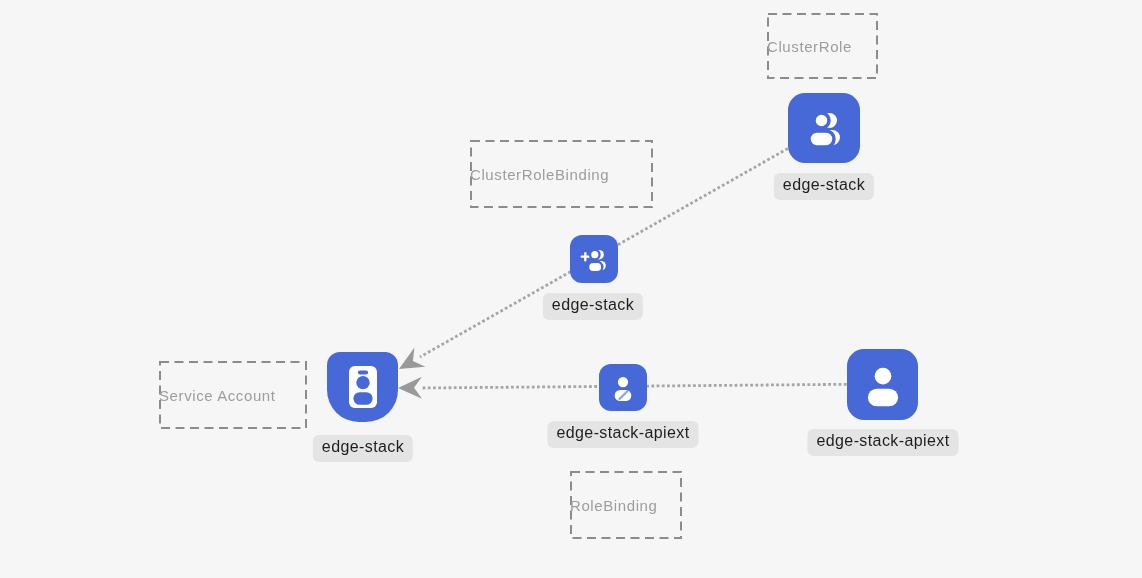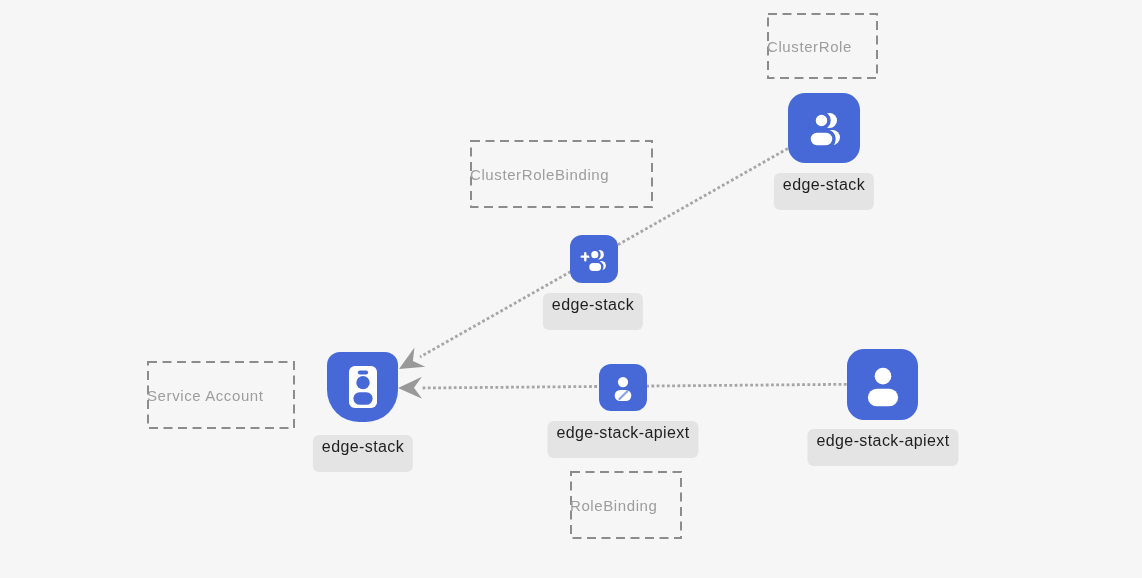--- a/index.html
+++ b/index.html
@@ -22,21 +22,21 @@
     position:relative;color:var(--box_text);font-size:15px;letter-spacing:.6px;
   }
   .node-icon{
     position:absolute;z-index:3;background:var(--node_blue);
     display:flex;align-items:center;justify-content:center;
   }
   .chip{
     position:absolute;z-index:3;transform:translateX(-50%);
     background:var(--label_bg);color:var(--label_text);
     font-size:16px;letter-spacing:.4px;line-height:1;
-    padding:4px 9px 17px;border-radius:6px;white-space:nowrap;
+    padding:4px 9px 7px;border-radius:6px;white-space:nowrap;
   }
 </style>
 </head>
 <body>
 
 <div class="stage">
 
   <svg class="wires" width="1142" height="578">
     <line x1="824" y1="128" x2="420" y2="357" stroke="var(--line,#a6a6a6)" stroke-width="2.8" stroke-dasharray="2.8 2.4"></line>
     <path d="M0 0 L24 -11 L16 0 L24 11 Z" transform="translate(399,369) rotate(-29.6)" fill="var(--arrow,#999999)"></path>
@@ -51,21 +51,21 @@
     <span>ClusterRole</span>
   </div>
 
   <div class="kind-box" style="left:470px;top:140px;width:183px;height:68px">
     <svg width="183" height="68">
         <rect x="1" y="1" width="181" height="66" fill="none" stroke="var(--box_border,#8c8c8c)" stroke-width="2" stroke-dasharray="9 5.5"></rect>
       </svg>
     <span>ClusterRoleBinding</span>
   </div>
 
-  <div class="kind-box" style="left:147px;top:361px;width:148px;height:68px">
+  <div class="kind-box" style="left:159px;top:361px;width:148px;height:68px">
     <svg width="148" height="68">
         <rect x="1" y="1" width="146" height="66" fill="none" stroke="var(--box_border,#8c8c8c)" stroke-width="2" stroke-dasharray="9 5.5"></rect>
       </svg>
     <span>Service Account</span>
   </div>
 
   <div class="kind-box" style="left:570px;top:471px;width:112px;height:68px">
     <svg width="112" height="68">
         <rect x="1" y="1" width="110" height="66" fill="none" stroke="var(--box_border,#8c8c8c)" stroke-width="2" stroke-dasharray="9 5.5"></rect>
       </svg>

